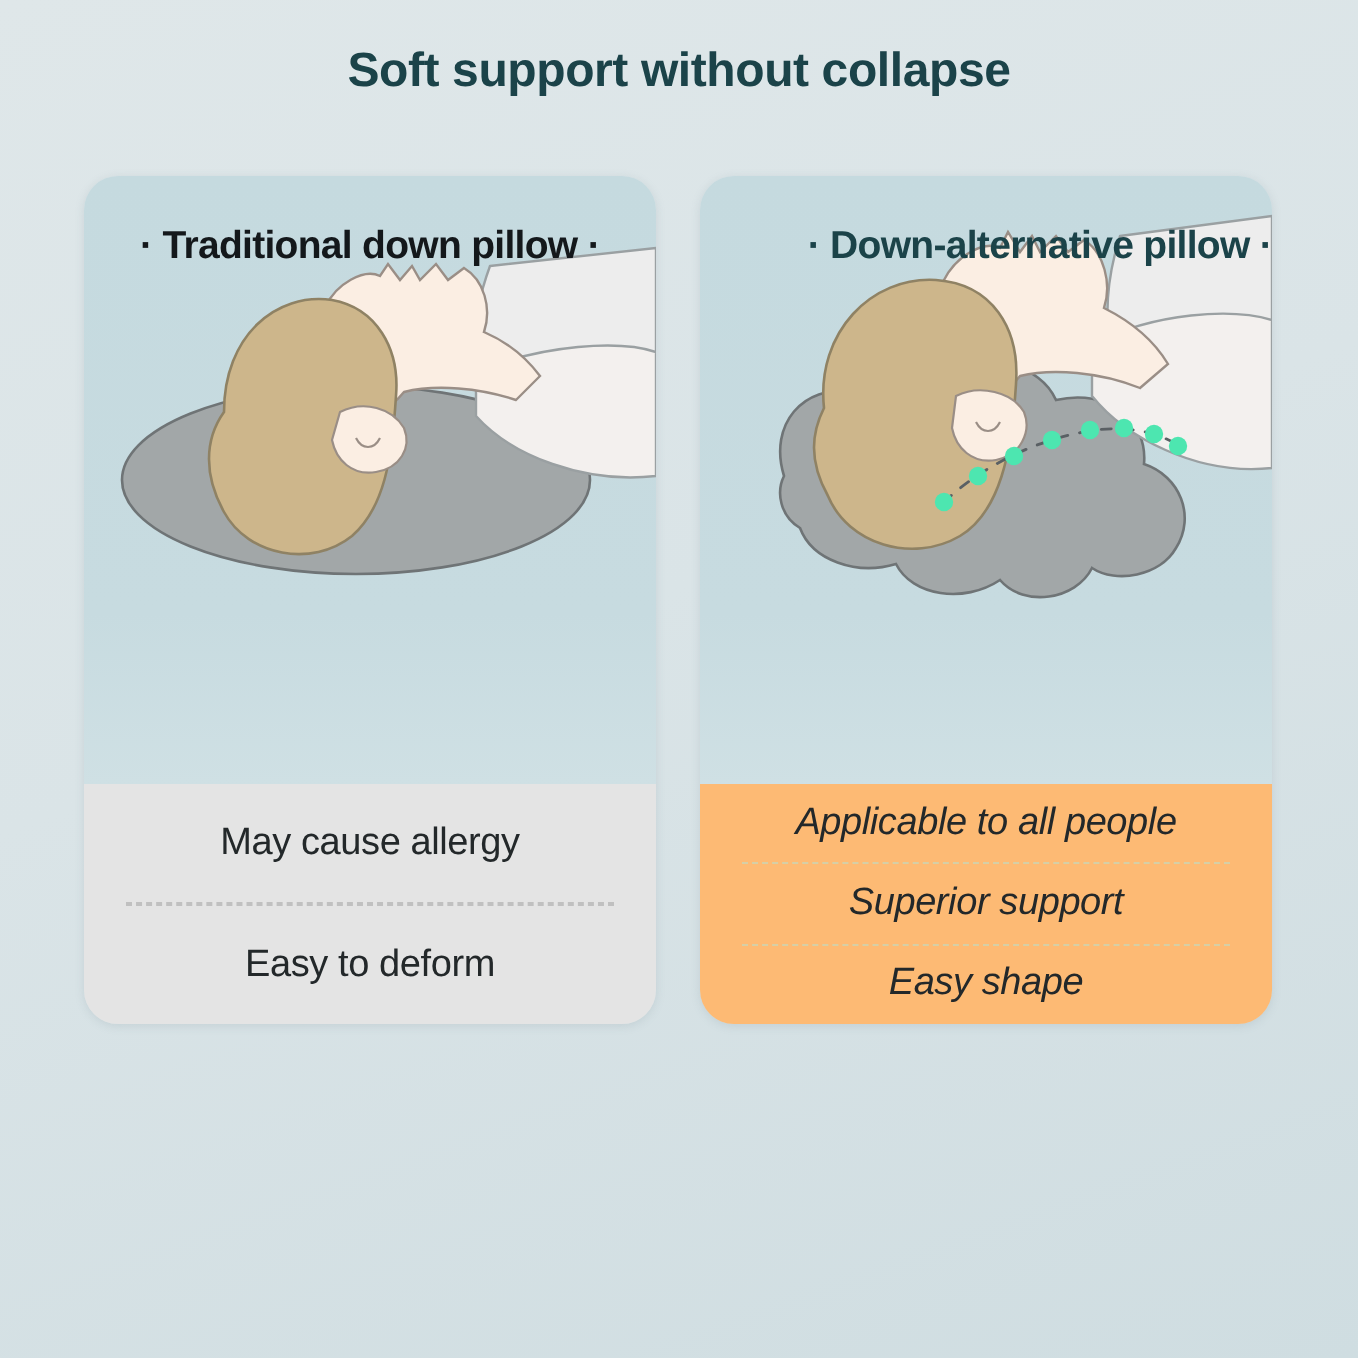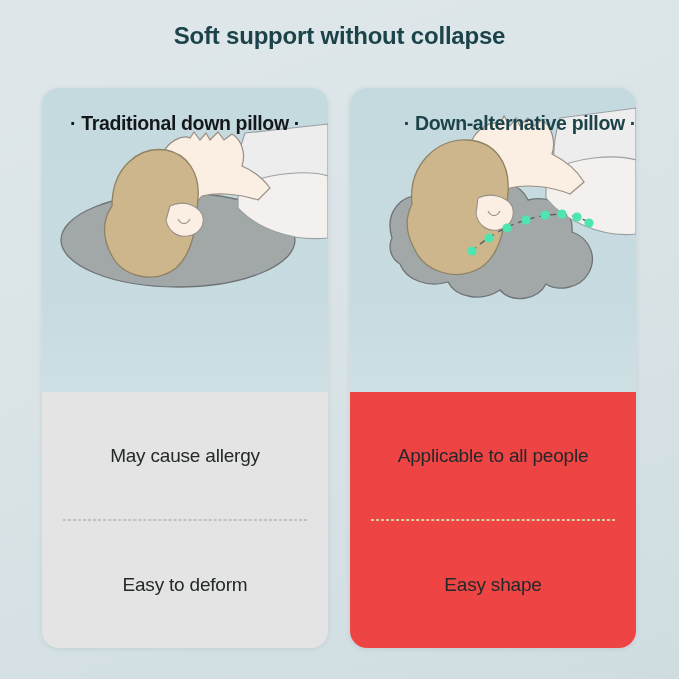--- a/index.html
+++ b/index.html
@@ -35,21 +35,21 @@
     left: 42px;
     top: 88px;
     width: 595px;
     height: 560px;
     display: flex;
     gap: 22px;
   }
 
   .card {
     width: 286px;
-    height: 560px;
+    height: 424px;
     border-radius: 17px;
     overflow: hidden;
     display: flex;
     flex-direction: column;
     box-shadow: 0 1px 5px rgba(120,140,148,0.20);
   }
 
   
   .illus-pane {
     position: relative;
@@ -81,21 +81,21 @@
   }
 
   
   .facts-pane {
     flex: 1;
     display: flex;
     flex-direction: column;
     padding: 0 18px;
   }
   .facts-pane.gray   { background: #e4e4e4; }
-  .facts-pane.yellow { background: #ef4444; }
+  .facts-pane.yellow { background: #fdba74; font-style: italic; }
 
   .fact-row {
     flex: 1;
     display: flex;
     align-items: center;
     justify-content: center;
     font-size: 19px;
     color: #23282a;
     letter-spacing: -0.2px;
     text-align: center;
@@ -193,18 +193,19 @@
           <circle cx="212" cy="126" r="4.6" fill="#4de6b0"></circle>
           <circle cx="227" cy="129" r="4.6" fill="#4de6b0"></circle>
           <circle cx="239" cy="135" r="4.6" fill="#4de6b0"></circle>
         </g>
       </svg>
     </div>
 
     <div class="facts-pane yellow">
       <div class="fact-row">Applicable to all people</div>
       <div class="divider"></div>
+      <div class="fact-row">Superior support</div>
       <div class="divider"></div>
       <div class="fact-row">Easy shape</div>
     </div>
   </div>
 
 </div>
 
 </body></html>

